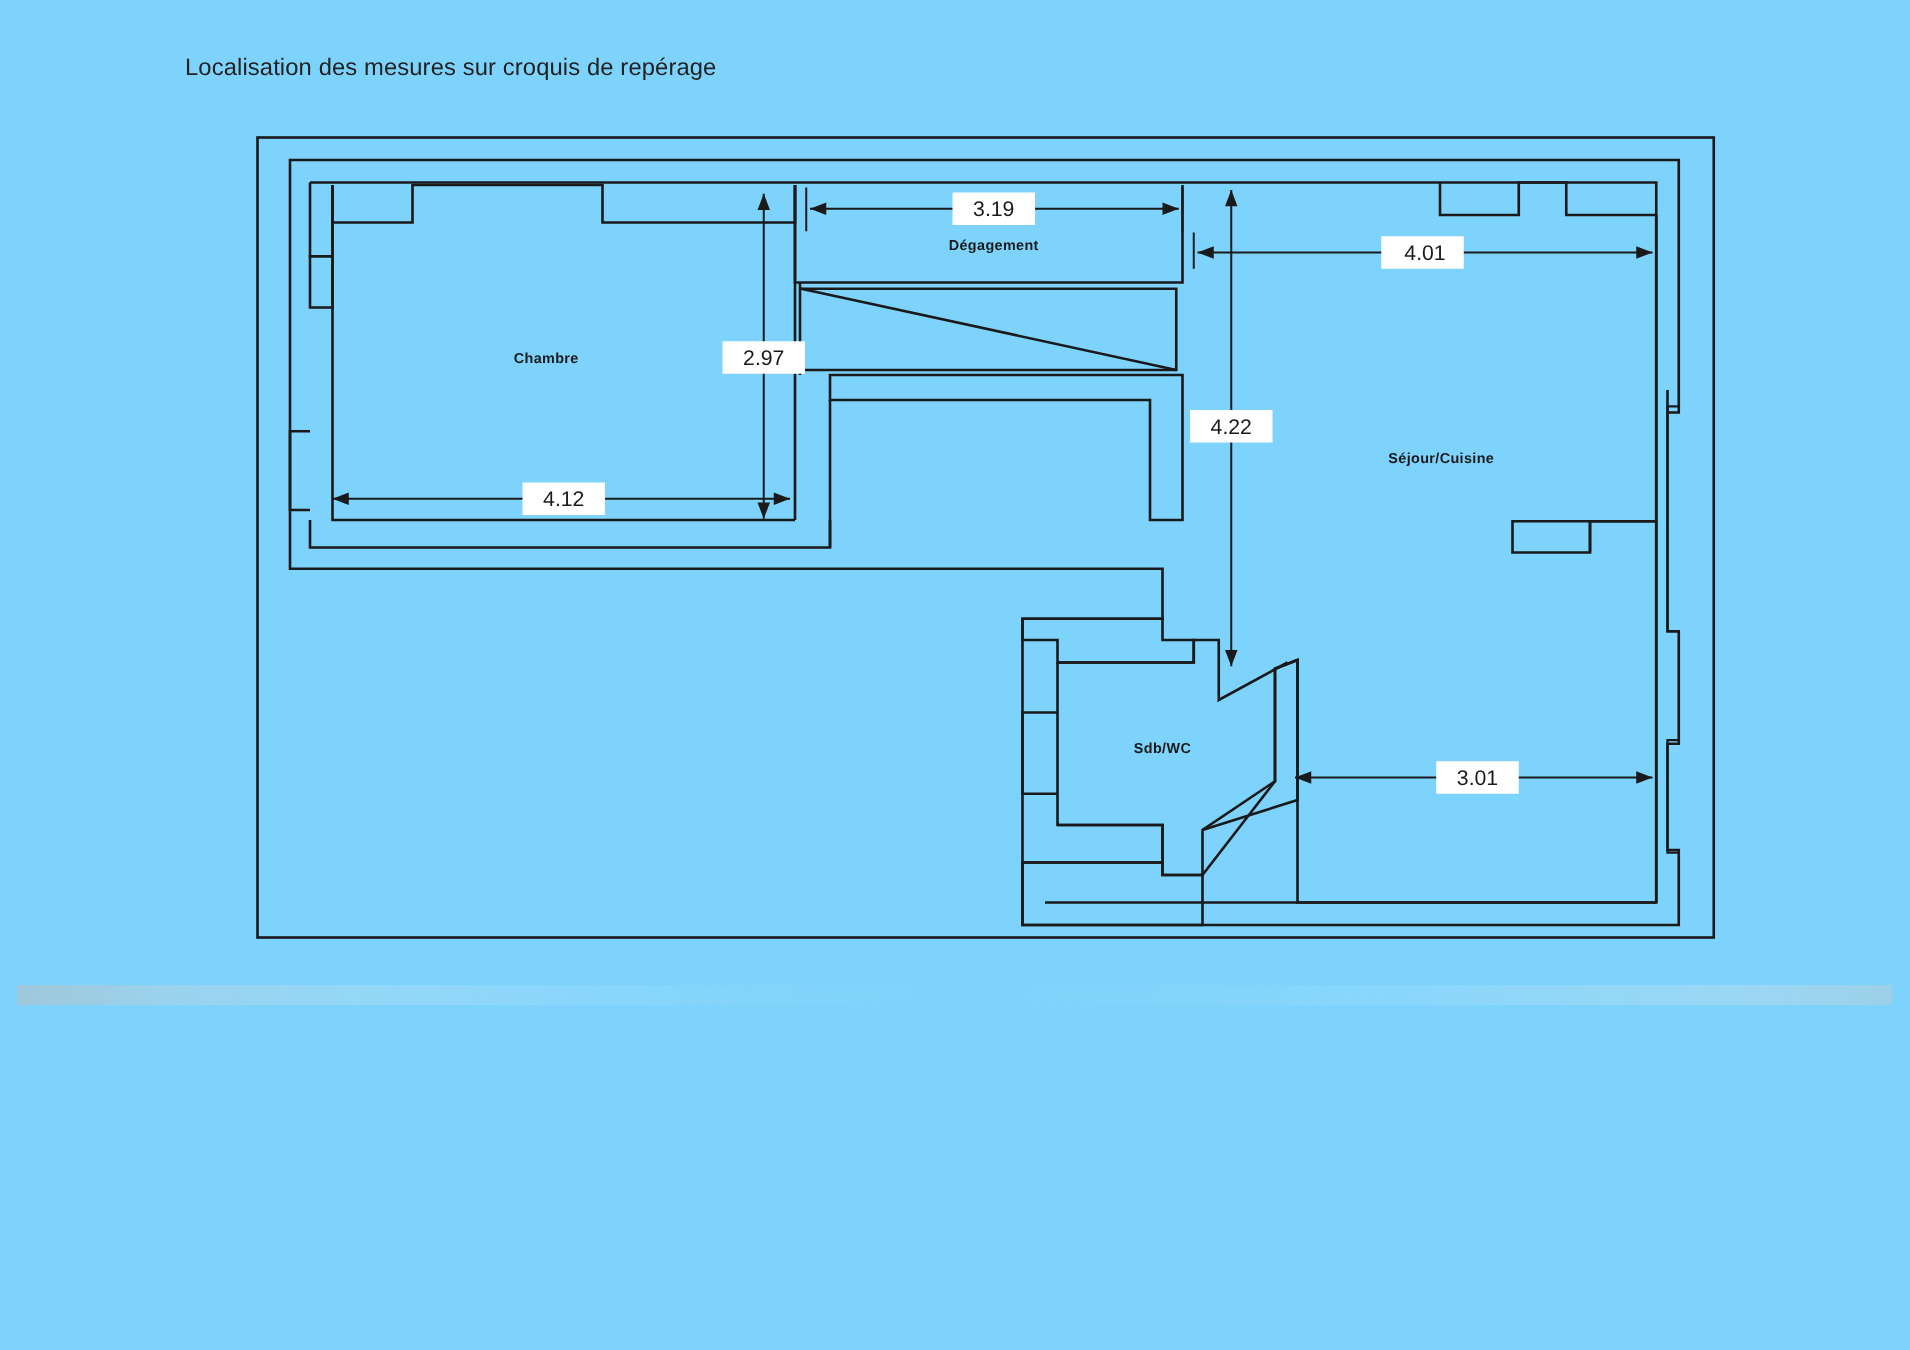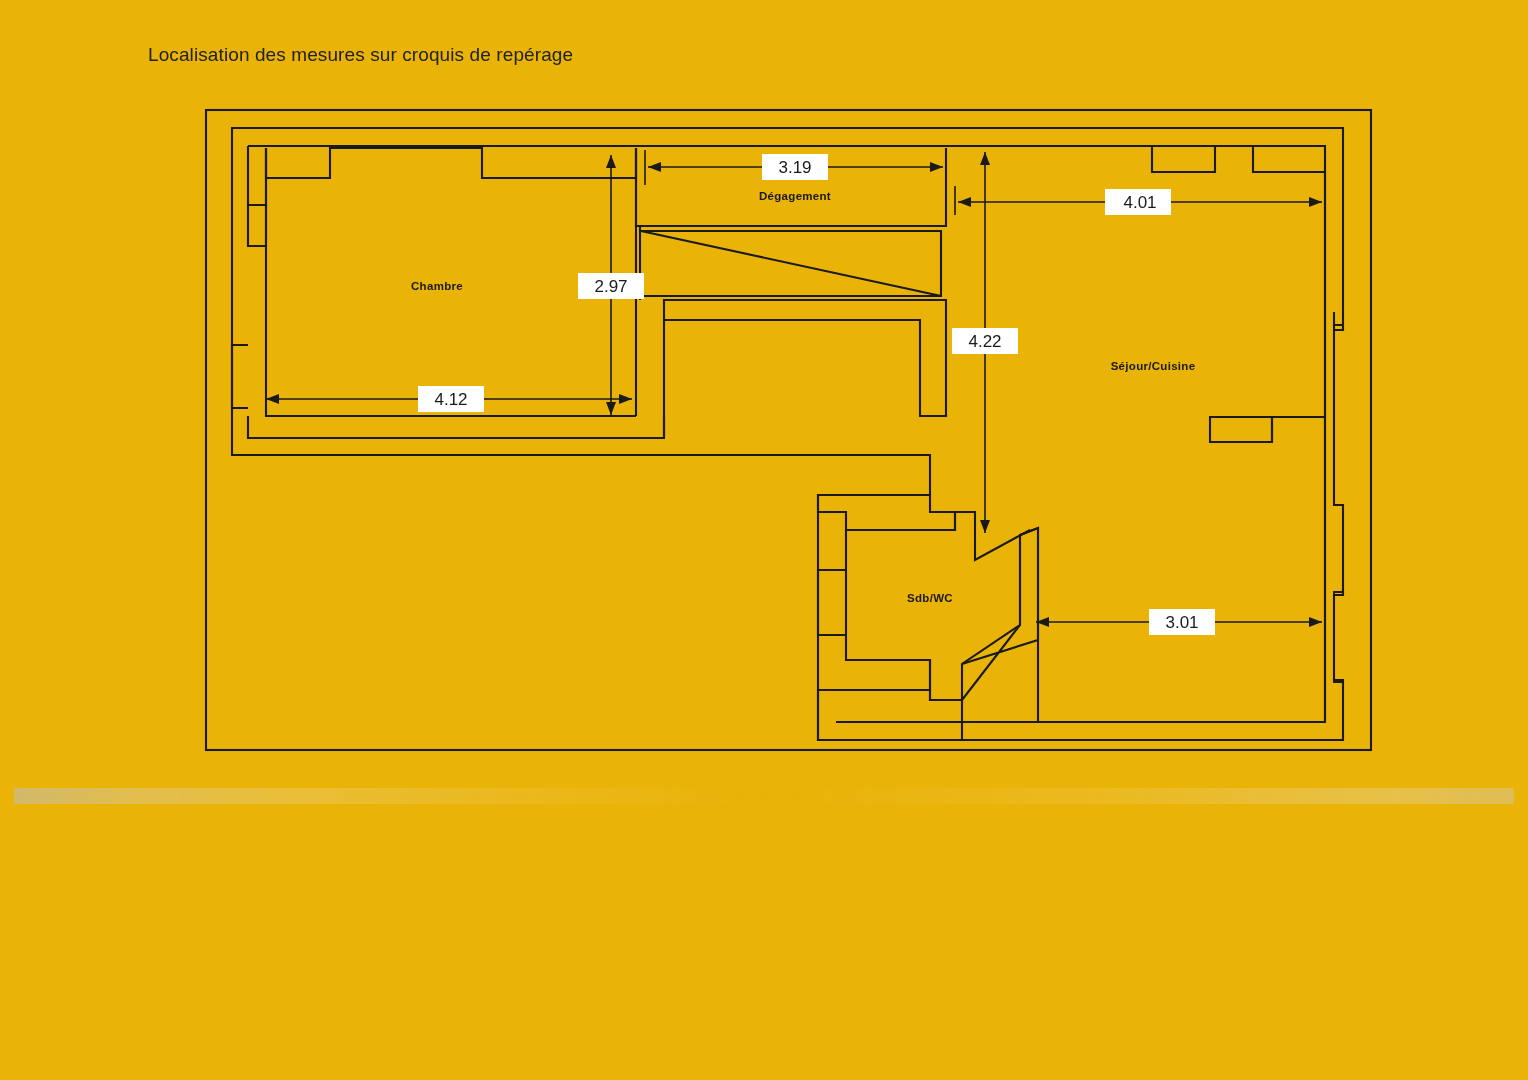--- a/index.html
+++ b/index.html
@@ -12,21 +12,21 @@
     height: 1080px;
     font-family: "Liberation Sans", sans-serif;
     position: relative;
     overflow: hidden;
   }
   #page {
     position: absolute;
     left: 0; top: 0;
     width: 1528px;
     height: 1080px;
-    background: #eab308;
+    background: #7dd3fc;
   }
   #doc-title {
     position: absolute;
     left: 148px;
     top: 44px;
     font-size: 19px;
     color: #222222;
     letter-spacing: 0.1px;
     white-space: nowrap;
   }

